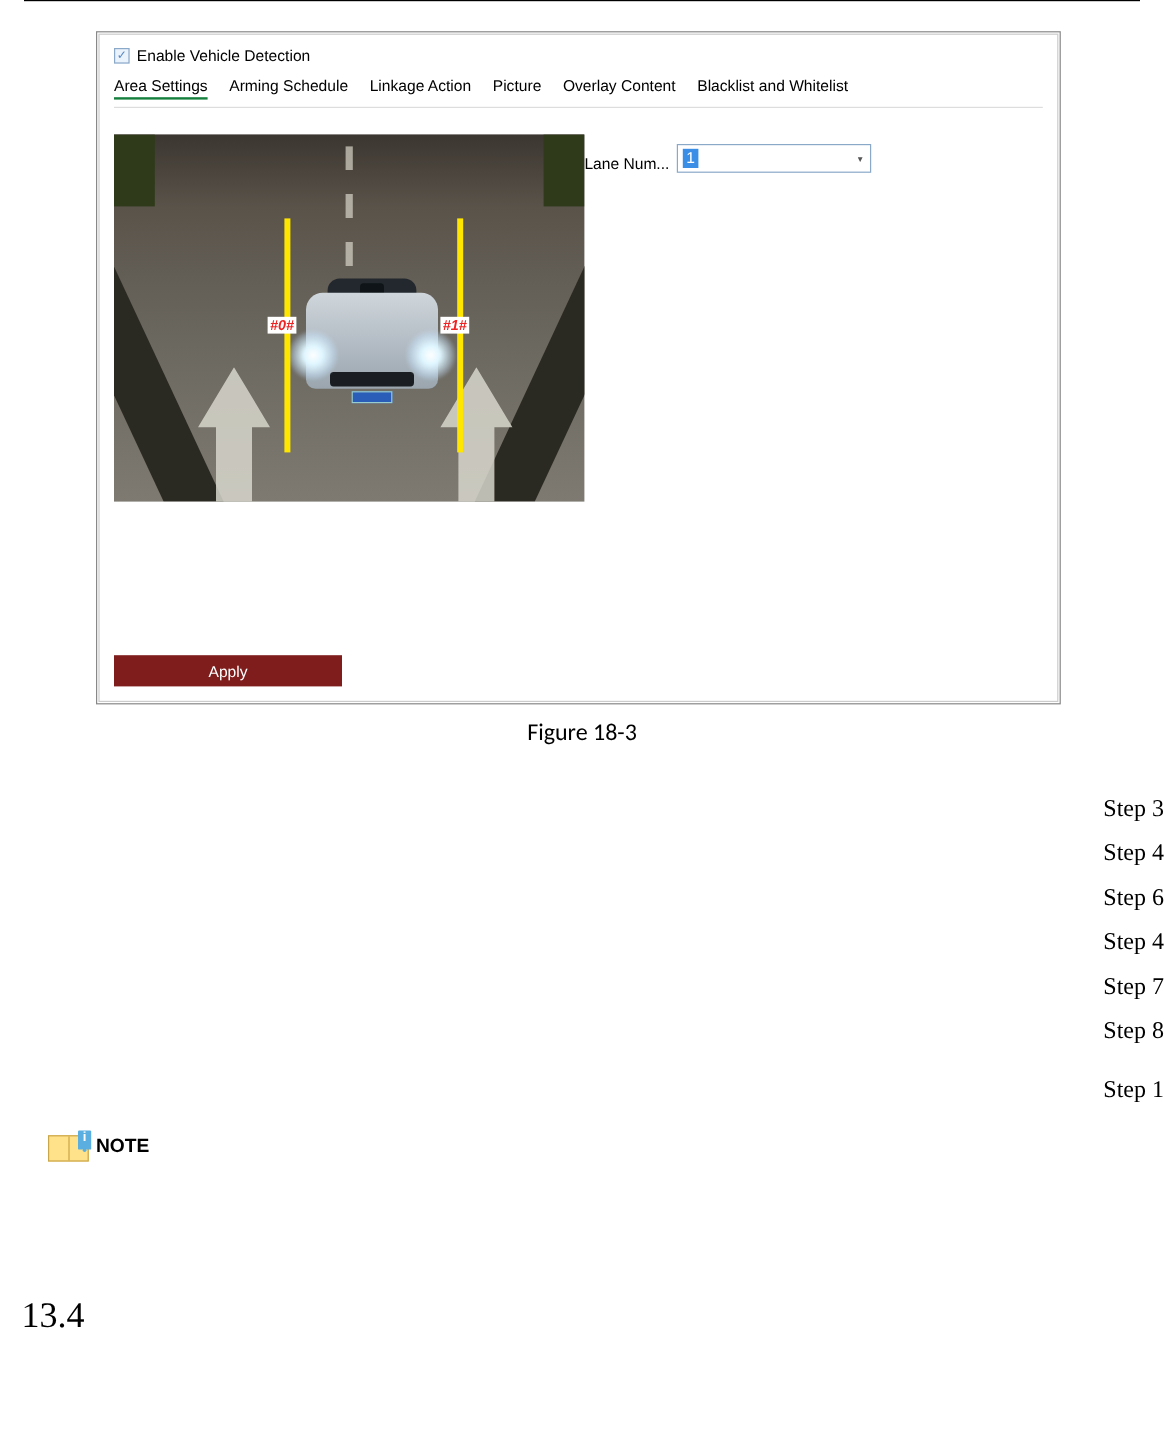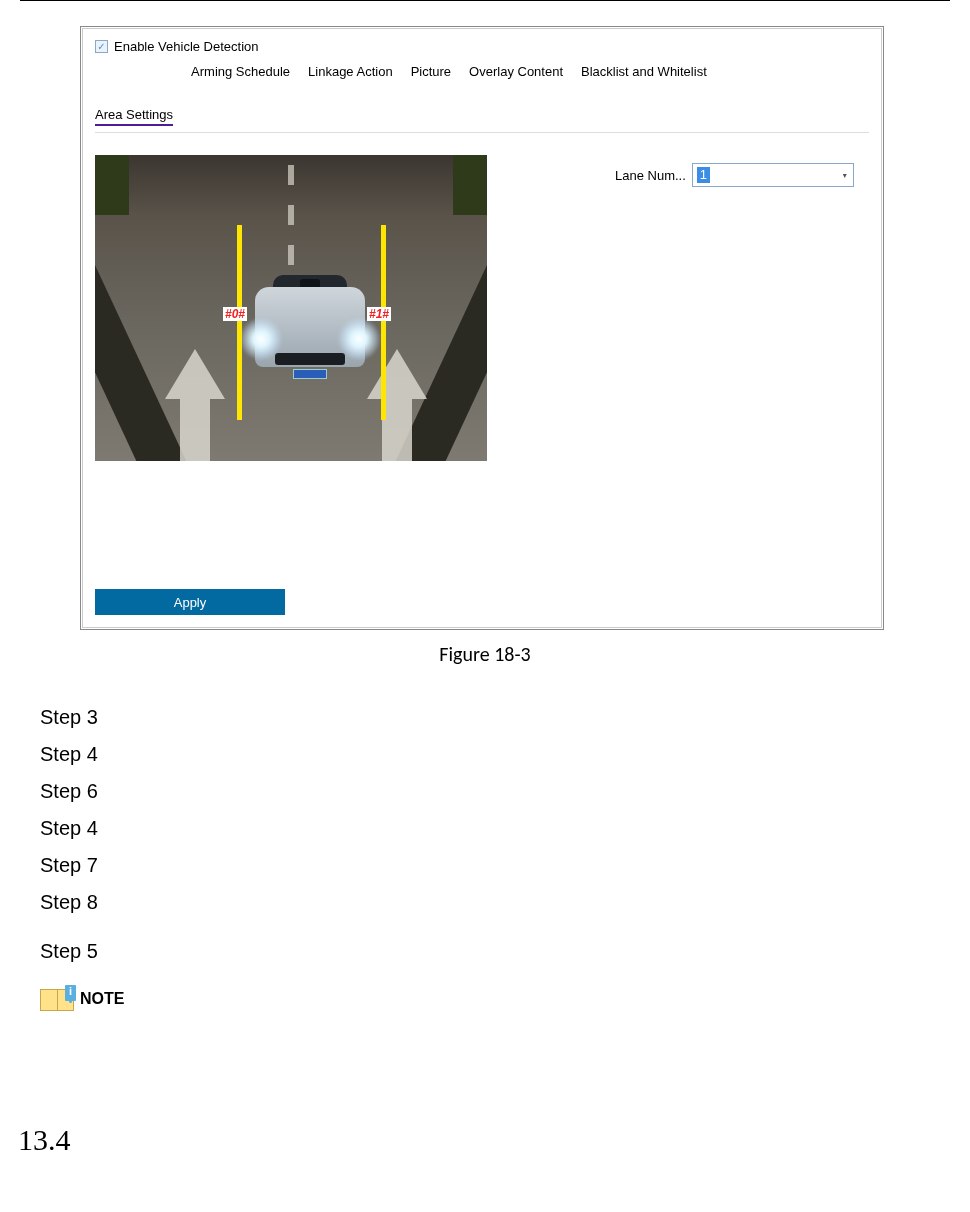--- a/index.html
+++ b/index.html
@@ -45,21 +45,21 @@
   }
   .tabs {
     display: flex;
     gap: 18px;
     font-size: 13px;
     border-bottom: 1px solid #ddd;
     padding-bottom: 6px;
     margin-bottom: 0;
   }
   .tabs .tab { cursor: pointer; padding-bottom: 2px; }
-  .tabs .tab.active { border-bottom: 2px solid #4c1d95; margin-top: 43px; }
+  .tabs .tab.active { border-bottom: 2px solid #15803d; }
   .content-row {
     display: flex;
     align-items: flex-start;
     padding-top: 22px;
   }
   .preview {
     width: 392px;
     height: 306px;
     position: relative;
     background: linear-gradient(180deg,#3b3630 0%, #5a534a 20%, #6a675f 55%, #7e7a72 100%);
@@ -141,24 +141,23 @@
     background: #fff;
     color: #e22;
     font-size: 12px; font-style: italic; font-weight: bold;
     padding: 0 2px;
     top: 152px;
   }
   .preview .lanelbl.l0 { left: 128px; }
   .preview .lanelbl.l1 { left: 272px; }
 
   .right-form {
-    margin-left: 128px;
     padding-top: 8px;
     display: flex;
-    align-items: center;
+    align-items: flex-end;
     font-size: 13px;
   }
   .right-form .lbl { white-space: nowrap; margin-right: 6px; }
   .right-form .sel {
     width: 162px; height: 24px;
     border: 1px solid #8aa8c8;
     display: flex; align-items: center; justify-content: space-between;
     padding: 0 6px 0 4px;
     background: #fff;
   }
@@ -166,37 +165,38 @@
     background: #3a8ee6; color: #fff;
     padding: 0 3px; font-size: 13px; line-height: 16px;
   }
   .right-form .sel .caret {
     font-size: 8px; color: #555;
   }
 
   .apply-btn {
     margin-top: 128px;
     width: 190px; height: 26px;
-    background: #0369a1;
+    background: #7f1d1d;
     color: #fff;
     font-size: 13px;
     display: flex; align-items: center; justify-content: center;
   }
 
   .caption {
     text-align: center;
     font-family: Calibri, Arial, sans-serif;
     font-size: 20px;
     margin: 12px 0 40px 0;
   }
 
   .steps {
     margin-left: 40px;
-    font-family: Liberation Sans, sans-serif;
+    font-family: Liberation Serif, serif;
     font-size: 20px;
+    text-align: right;
   }
   .steps .step { margin-bottom: 14px; }
   .steps .gap { height: 12px; }
 
   .note-row {
     margin: 22px 0 0 40px;
     display: flex; align-items: center;
     gap: 2px;
   }
   .note-icon {
@@ -311,21 +311,21 @@
 <div class="caption">Figure 18-3</div>
 
 <div class="steps">
   <div class="step">Step 3</div>
   <div class="step">Step 4</div>
   <div class="step">Step 6</div>
   <div class="step">Step 4</div>
   <div class="step">Step 7</div>
   <div class="step">Step 8</div>
   <div class="gap"></div>
-  <div class="step">Step 5</div>
+  <div class="step">Step 1</div>
 </div>
 
 <div class="note-row">
   <span class="note-icon">
     <span class="book"></span>
     <span class="dot">i</span>
   </span>
   <span class="note-label">NOTE</span>
 </div>
 

